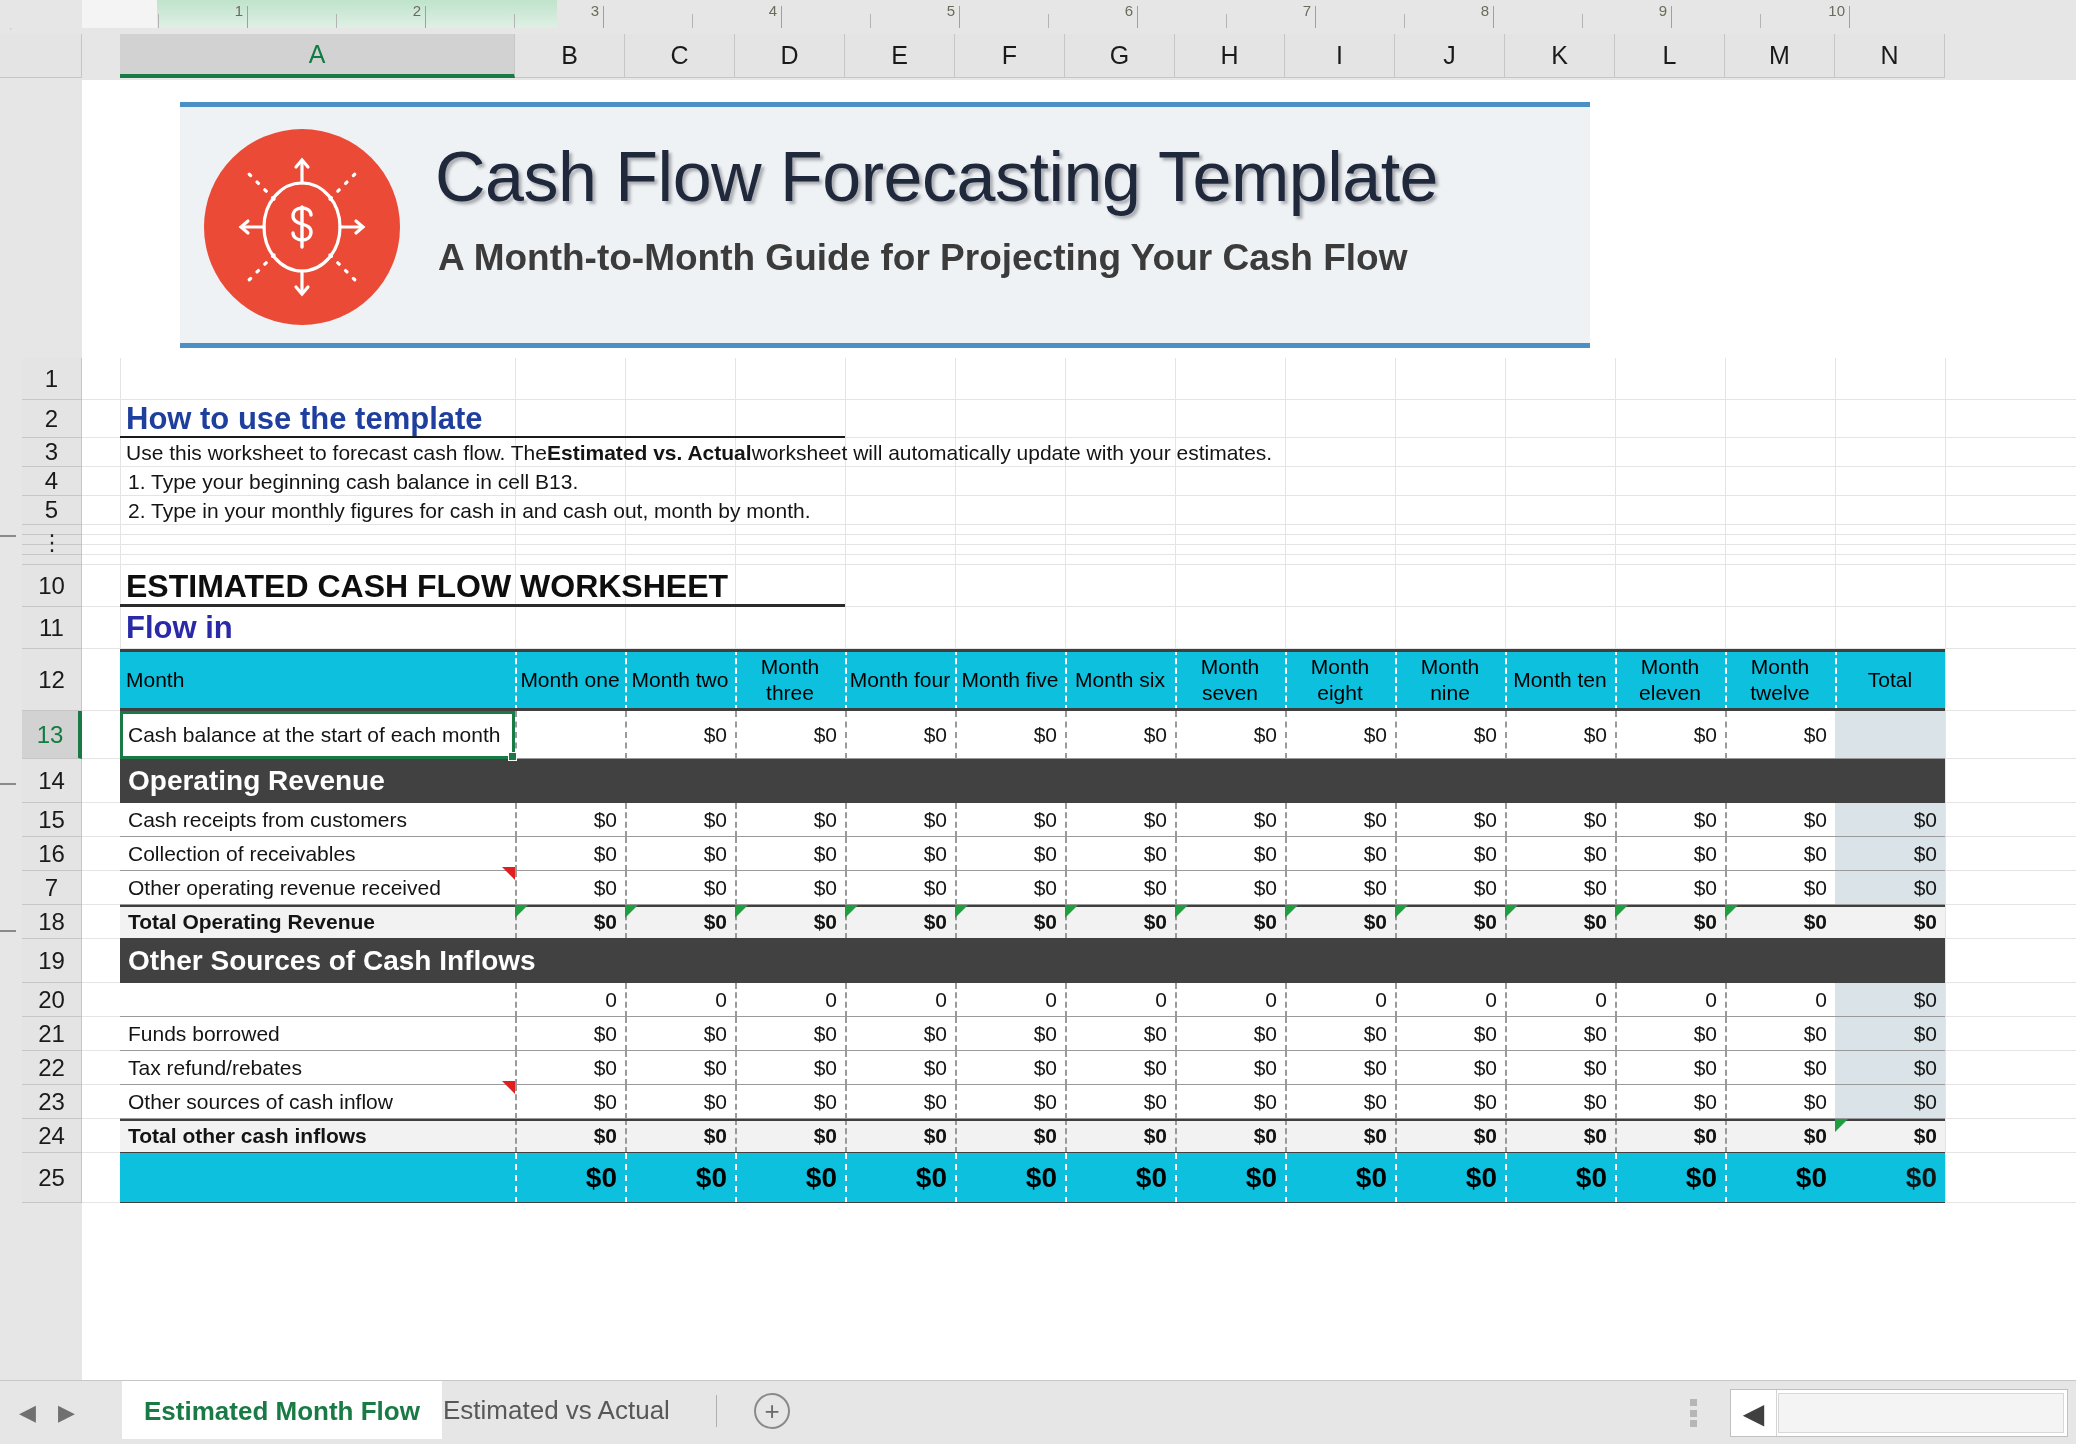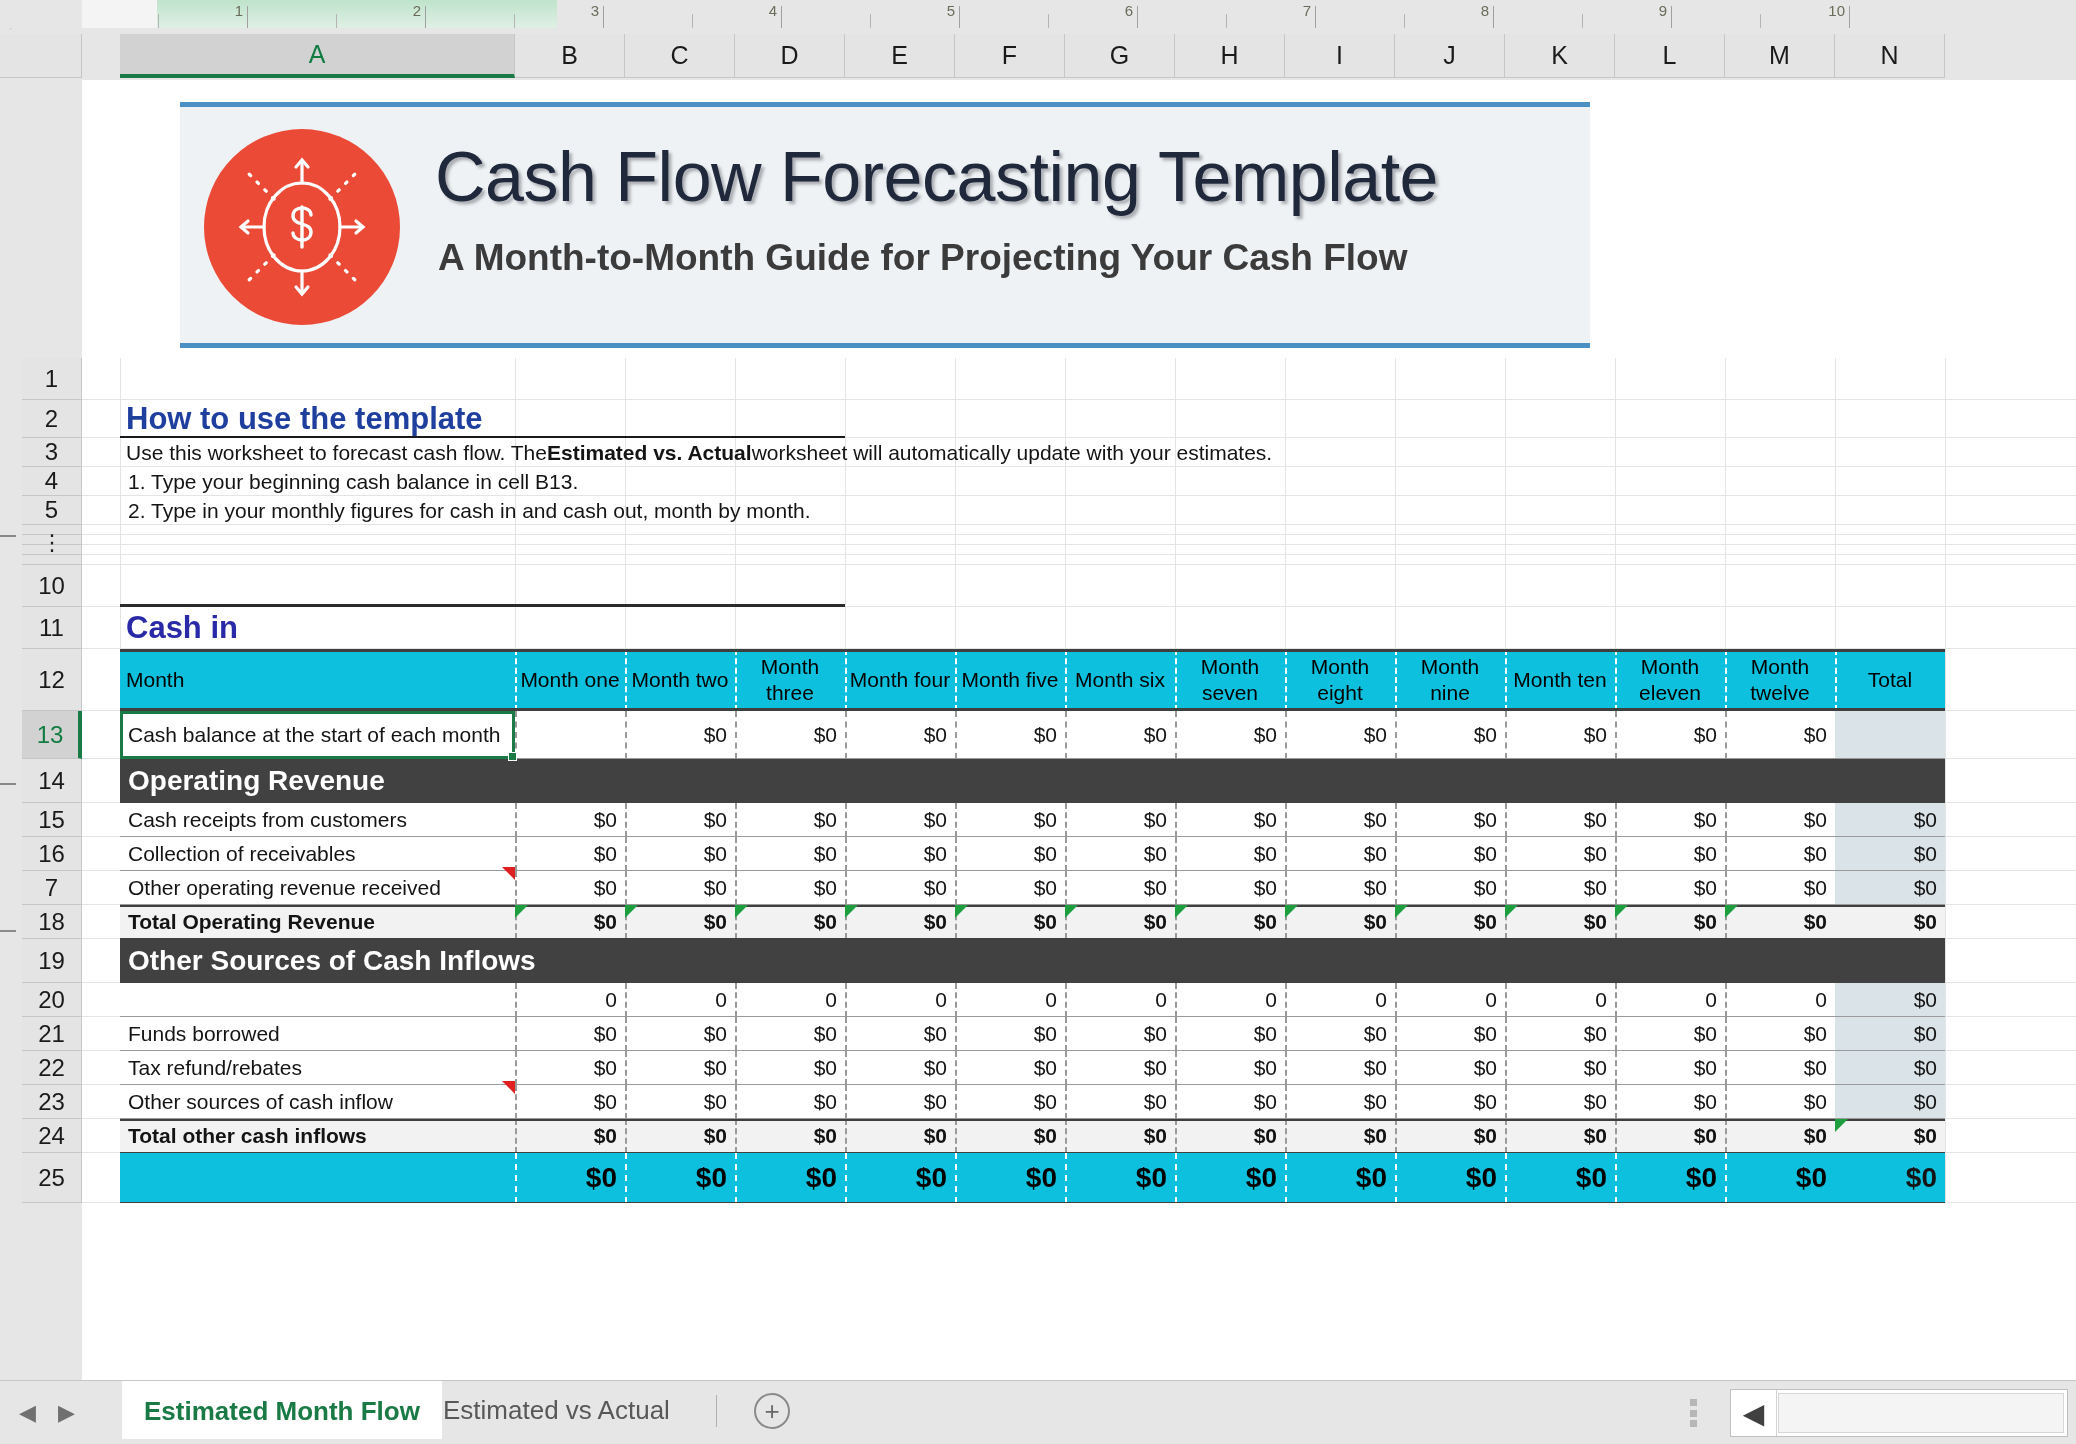--- a/index.html
+++ b/index.html
@@ -289,24 +289,25 @@
           <span> worksheet will automatically update with your estimates.</span>
         </div>
       </div>
       <div class="gridrow " style="top: 387px; height: 29px;">
         <div class="cell l" style="left: 38px; width: 1000px;">1. Type your beginning cash balance in cell B13.</div>
       </div>
       <div class="gridrow " style="top: 416px; height: 29px;">
         <div class="cell l" style="left: 38px; width: 1000px;">2. Type in your monthly figures for cash in and cash out, month by month.</div>
       </div>
       <div class="gridrow " style="top: 485px; height: 42px;">
+        <div class="cell l" style="left: 38px; width: 725px; font-size: 32px; font-weight: bold; color: rgb(14, 14, 14); padding-left: 6px;">ESTIMATED CASH FLOW WORKSHEET</div>
         <div style="position: absolute; left: 38px; top: 39px; width: 725px; height: 3px; background: rgb(43, 43, 43);"></div>
       </div>
       <div class="gridrow " style="top: 527px; height: 42px;">
-        <div class="cell l" style="left: 38px; width: 395px; font-size: 31px; font-weight: bold; color: rgb(42, 42, 168); padding-left: 6px;">Cash in</div>
+        <div class="cell l" style="left: 38px; width: 395px; font-size: 31px; font-weight: bold; color: rgb(42, 42, 168); padding-left: 6px;">Flow in</div>
       </div>
       <div class="gridrow " style="top: 569px; height: 62px;">
         <div class="cell l hdr-cyan" style="left: 38px; width: 395px; white-space: normal; text-align: left; line-height: 26px; display: flex; padding-left: 6px;">Month</div>
         <div class="cell c hdr-cyan" style="left: 433px; width: 110px; white-space: normal; text-align: center; line-height: 26px; display: flex; padding: 0px 4px;">Month one</div>
         <div class="vdash-w" style="left: 433px;"></div>
         <div class="cell c hdr-cyan" style="left: 543px; width: 110px; white-space: normal; text-align: center; line-height: 26px; display: flex; padding: 0px 4px;">Month two</div>
         <div class="vdash-w" style="left: 543px;"></div>
         <div class="cell c hdr-cyan" style="left: 653px; width: 110px; white-space: normal; text-align: center; line-height: 26px; display: flex; padding: 0px 4px;">Month three</div>
         <div class="vdash-w" style="left: 653px;"></div>
         <div class="cell c hdr-cyan" style="left: 763px; width: 110px; white-space: normal; text-align: center; line-height: 26px; display: flex; padding: 0px 4px;">Month four</div>

